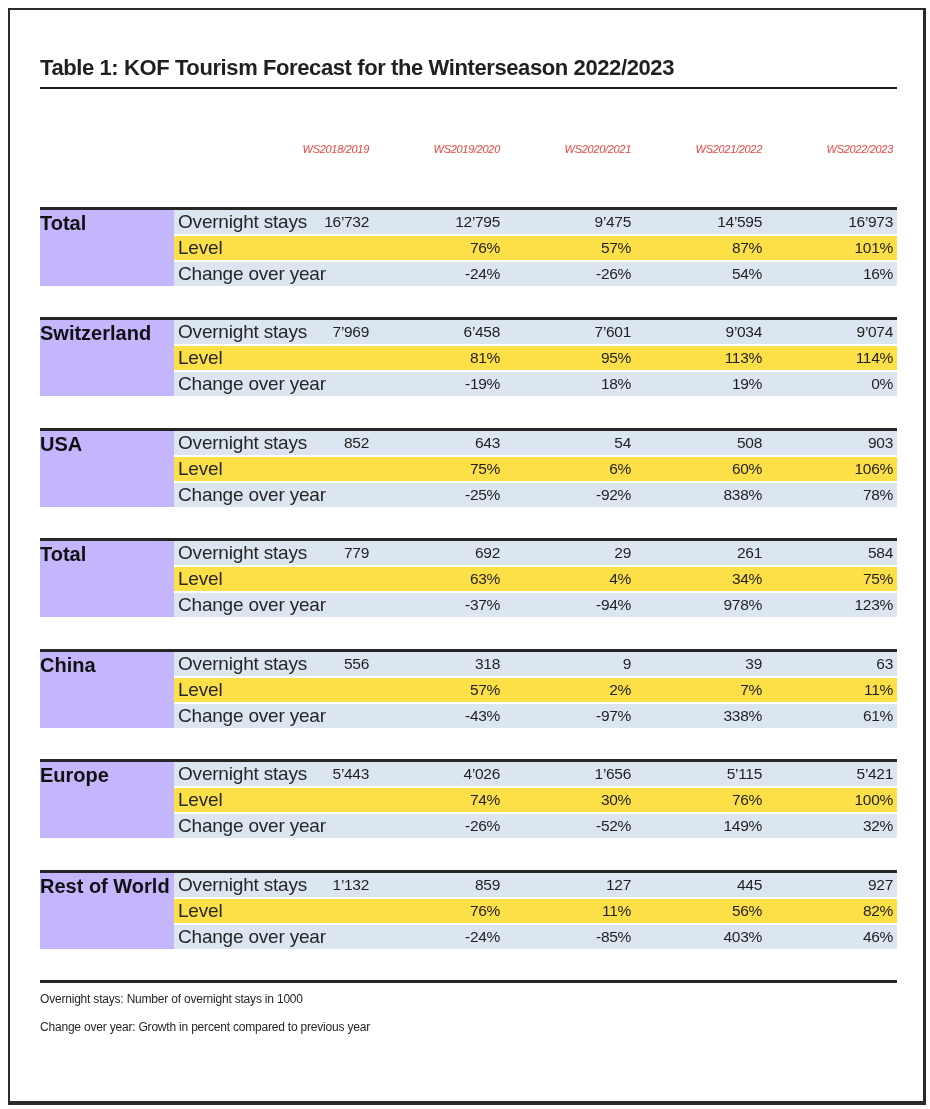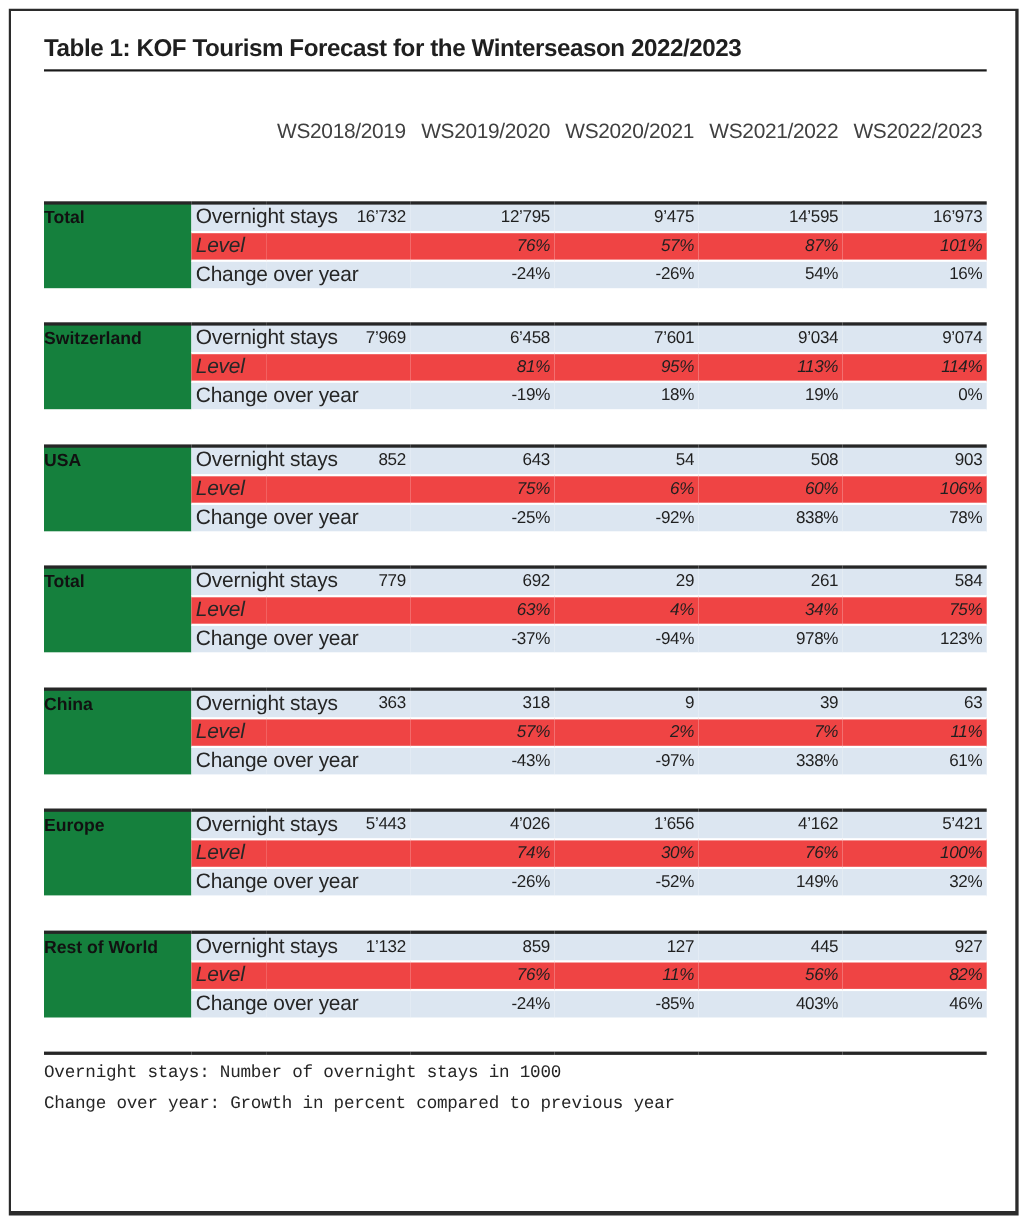--- a/index.html
+++ b/index.html
@@ -12,21 +12,21 @@
     position: relative;
   }
   .frame {
     position: absolute;
     left: 8px; top: 8px; right: 4px; bottom: 4px;
     border: 2px solid #2b2b2b;
     border-right-width: 3px;
     border-bottom-width: 4px;
     background: #ffffff;
   }
-  .inner { padding: 20px 0 0 30px; }
+  .inner { padding: 44px 0 0 30px; }
 
   .page-title {
     width: 857px;
     margin: 0;
     font-size: 22px;
     font-weight: bold;
     letter-spacing: -0.4px;
     line-height: 27px;
     padding-bottom: 6px;
     border-bottom: 2px solid #1a1a1a;
@@ -38,37 +38,38 @@
     width: 857px;
     margin-top: 44px;
   }
   col.c-region { width: 134px; }
   col.c-label  { width: 68px;  }
   col.c-data   { width: 131px; }
 
   thead th {
     height: 22px;
     font-weight: normal;
-    font-size: 19px;
+    font-size: 11px;
     letter-spacing: -0.3px;
     text-align: right;
     vertical-align: bottom;
     padding: 0 4px 0 0;
     white-space: nowrap;
-    color: #404040;
+    color: #ef4444;
+    font-style: italic;
   }
 
   tr.sp1 td { height: 53px; border: none; background: #fff; padding: 0; }
   tr.sp  td { height: 32px; border: none; background: #fff; padding: 0; }
 
   td.region {
-    font-size: 16px;
+    font-size: 20px;
     font-weight: bold;
     color: #111;
-    background: #15803d;
+    background: #c4b5fd;
     vertical-align: top;
     padding: 1px 0 0 0;
     line-height: 24px;
     white-space: nowrap;
   }
   td.lbl {
     font-size: 19px;
     letter-spacing: -0.2px;
     color: #262626;
     padding: 0 0 0 4px;
@@ -77,32 +78,31 @@
   }
   td.v {
     font-size: 15.5px;
     letter-spacing: -0.3px;
     text-align: right;
     padding: 0 4px 0 0;
     white-space: nowrap;
   }
   tr.dr td { height: 24px; line-height: 24px; border-bottom: 2px solid #ffffff; }
   tr.blue td.lbl, tr.blue td.v { background: #dce6f1; }
-  tr.gray td.lbl, tr.gray td.v { background: #ef4444; font-style: italic; }
+  tr.gray td.lbl, tr.gray td.v { background: #fde047; }
   tr.gtop td { border-top: 3px solid #262626; }
   tr.endline td { border-top: 3px solid #262626; height: 0; padding: 0; line-height: 0; }
 
   .footnotes { margin-top: 9px; width: 857px; }
   .footnotes p {
     margin: 0 0 13px 0;
-    font-size: 16px;
+    font-size: 12px;
     letter-spacing: -0.2px;
     line-height: 15px;
     color: #262626;
-    font-family: Liberation Mono, monospace;
   }
 </style>
 </head>
 <body>
 
 <div class="frame">
   <div class="inner">
 
     <h1 class="page-title">Table 1: KOF Tourism Forecast for the Winterseason 2022/2023</h1>
 
@@ -244,21 +244,21 @@
           <td class="v">978%</td>
           <td class="v">123%</td>
         </tr>
 
         <tr class="sp">
             <td colspan="7"></td>
           </tr>
         <tr class="dr blue gtop">
           <td class="region" rowspan="3">China</td>
           <td class="lbl">Overnight stays</td>
-          <td class="v">363</td>
+          <td class="v">556</td>
           <td class="v">318</td>
           <td class="v">9</td>
           <td class="v">39</td>
           <td class="v">63</td>
         </tr>
         <tr class="dr gray">
           <td class="lbl">Level</td>
           <td class="v"></td>
           <td class="v">57%</td>
           <td class="v">2%</td>
@@ -276,21 +276,21 @@
 
         <tr class="sp">
             <td colspan="7"></td>
           </tr>
         <tr class="dr blue gtop">
           <td class="region" rowspan="3">Europe</td>
           <td class="lbl">Overnight stays</td>
           <td class="v">5’443</td>
           <td class="v">4’026</td>
           <td class="v">1’656</td>
-          <td class="v">4’162</td>
+          <td class="v">5’115</td>
           <td class="v">5’421</td>
         </tr>
         <tr class="dr gray">
           <td class="lbl">Level</td>
           <td class="v"></td>
           <td class="v">74%</td>
           <td class="v">30%</td>
           <td class="v">76%</td>
           <td class="v">100%</td>
         </tr>

